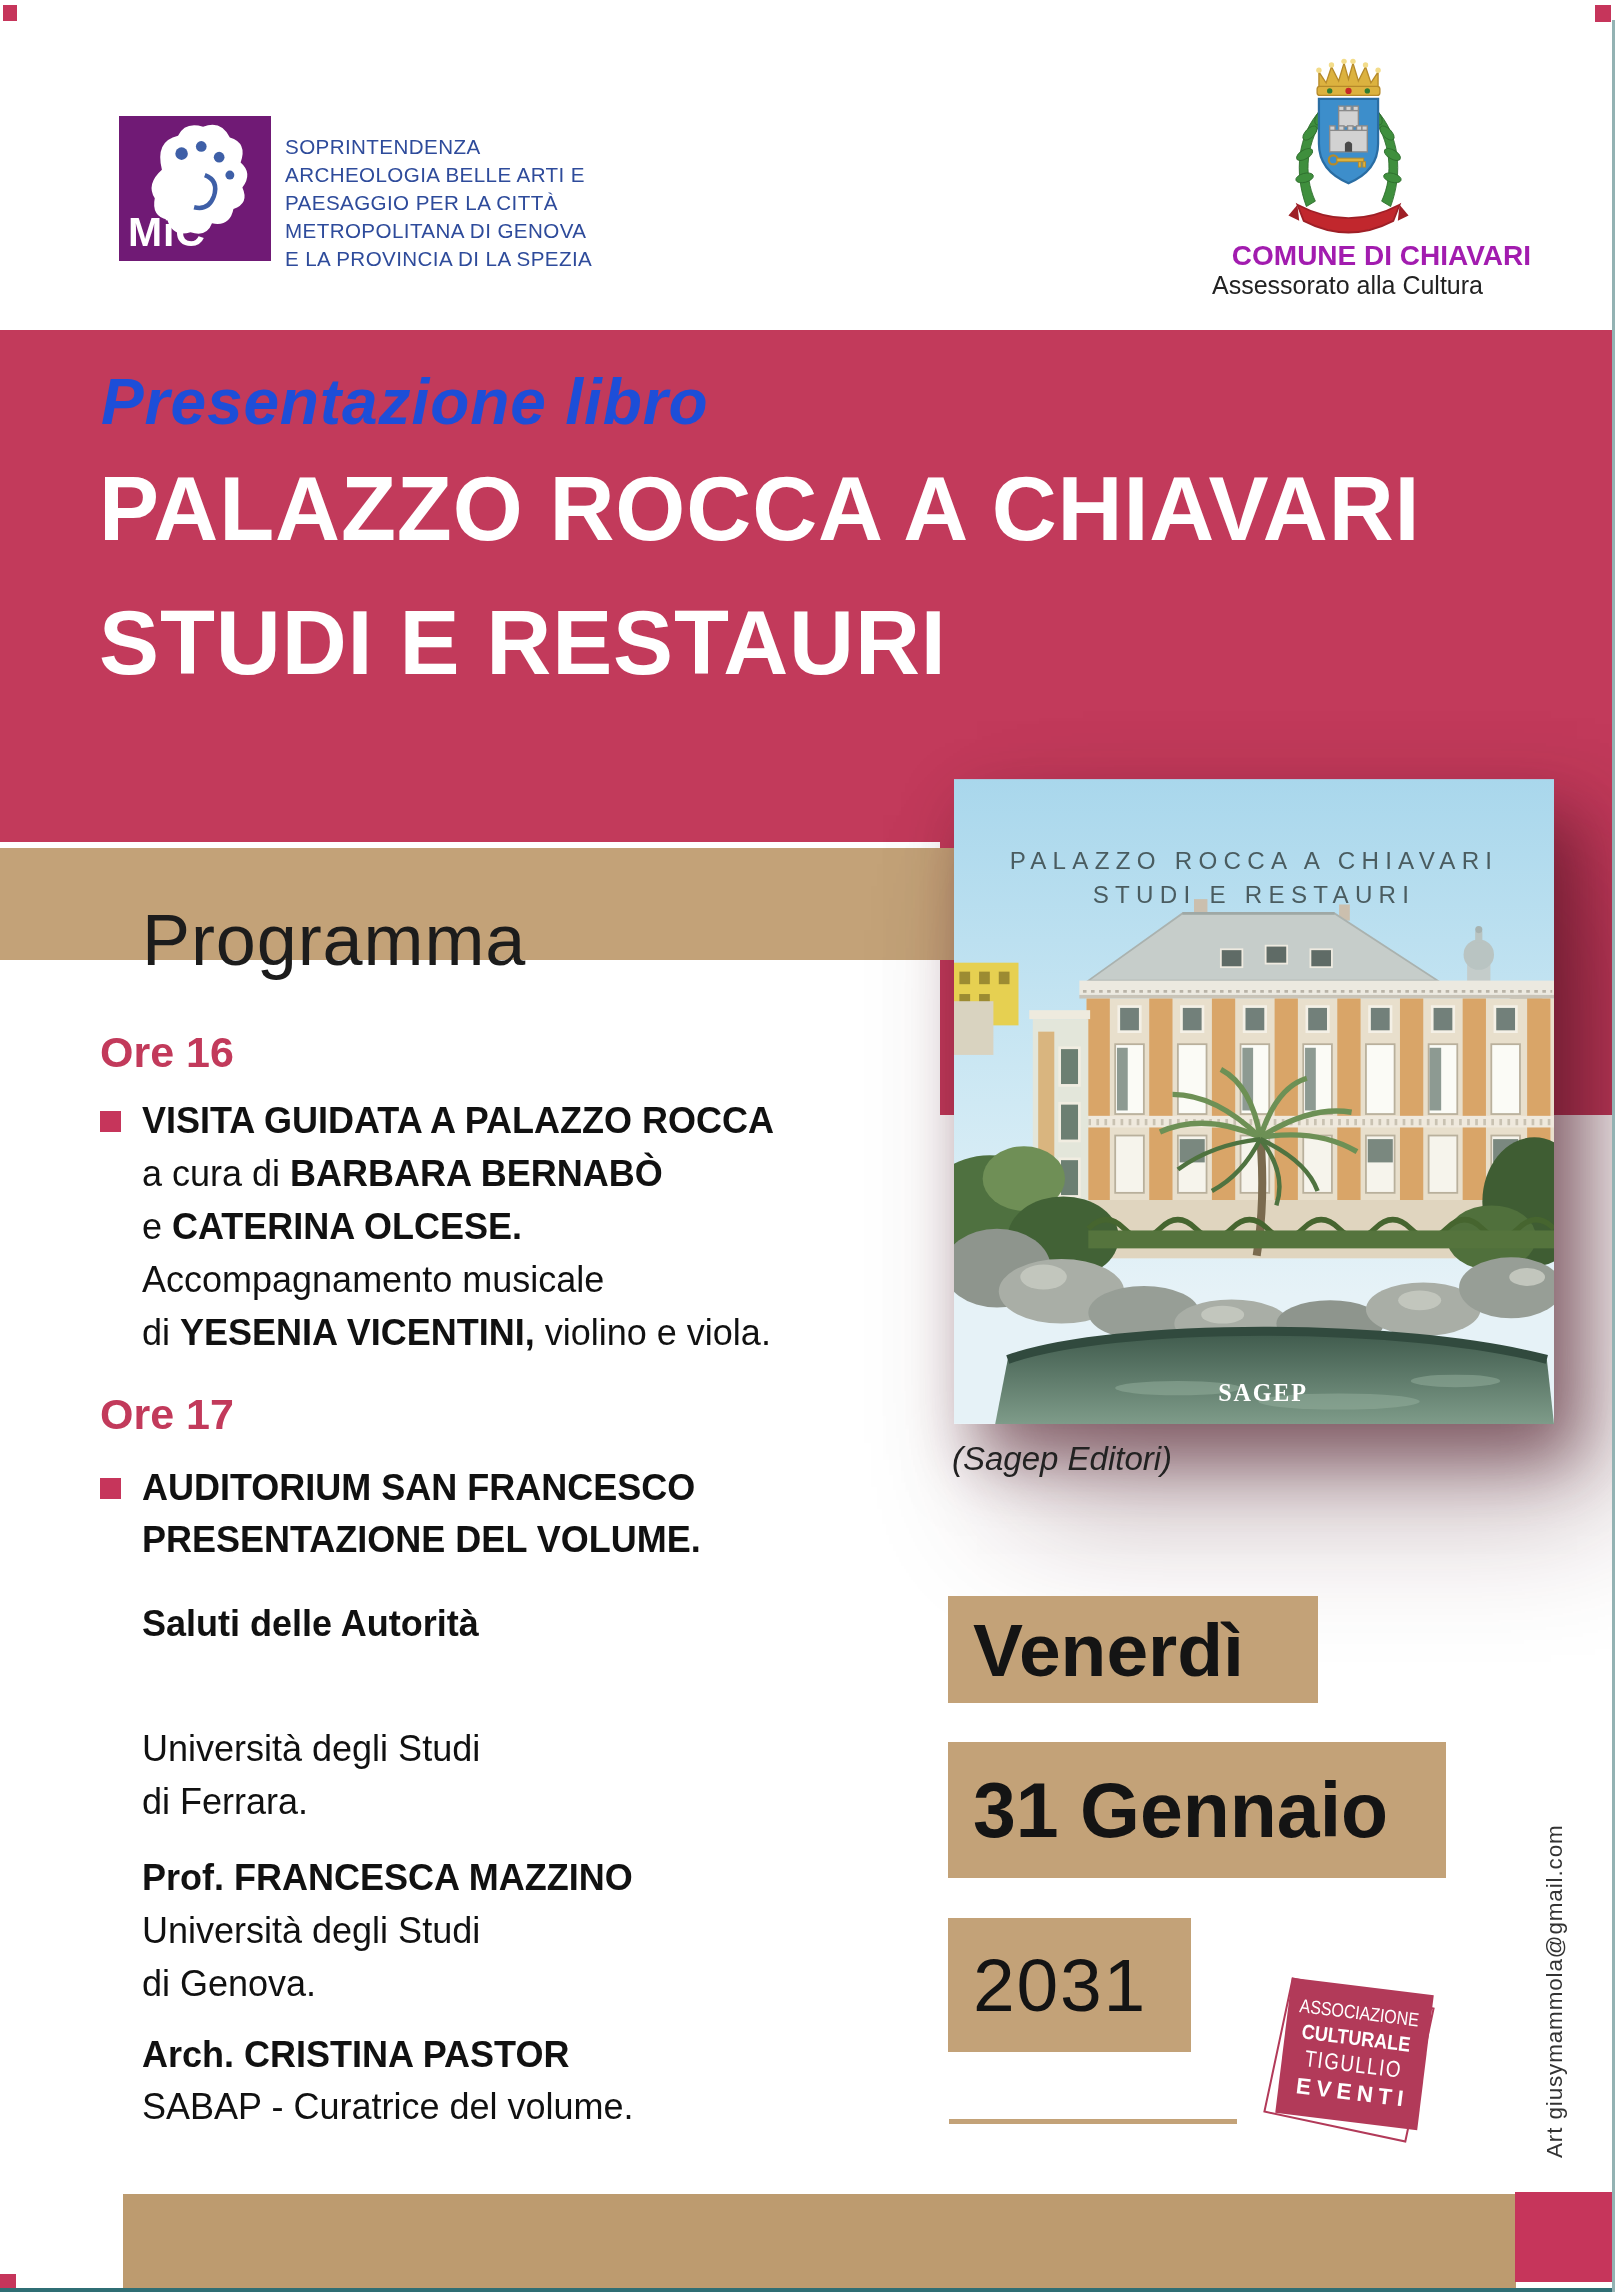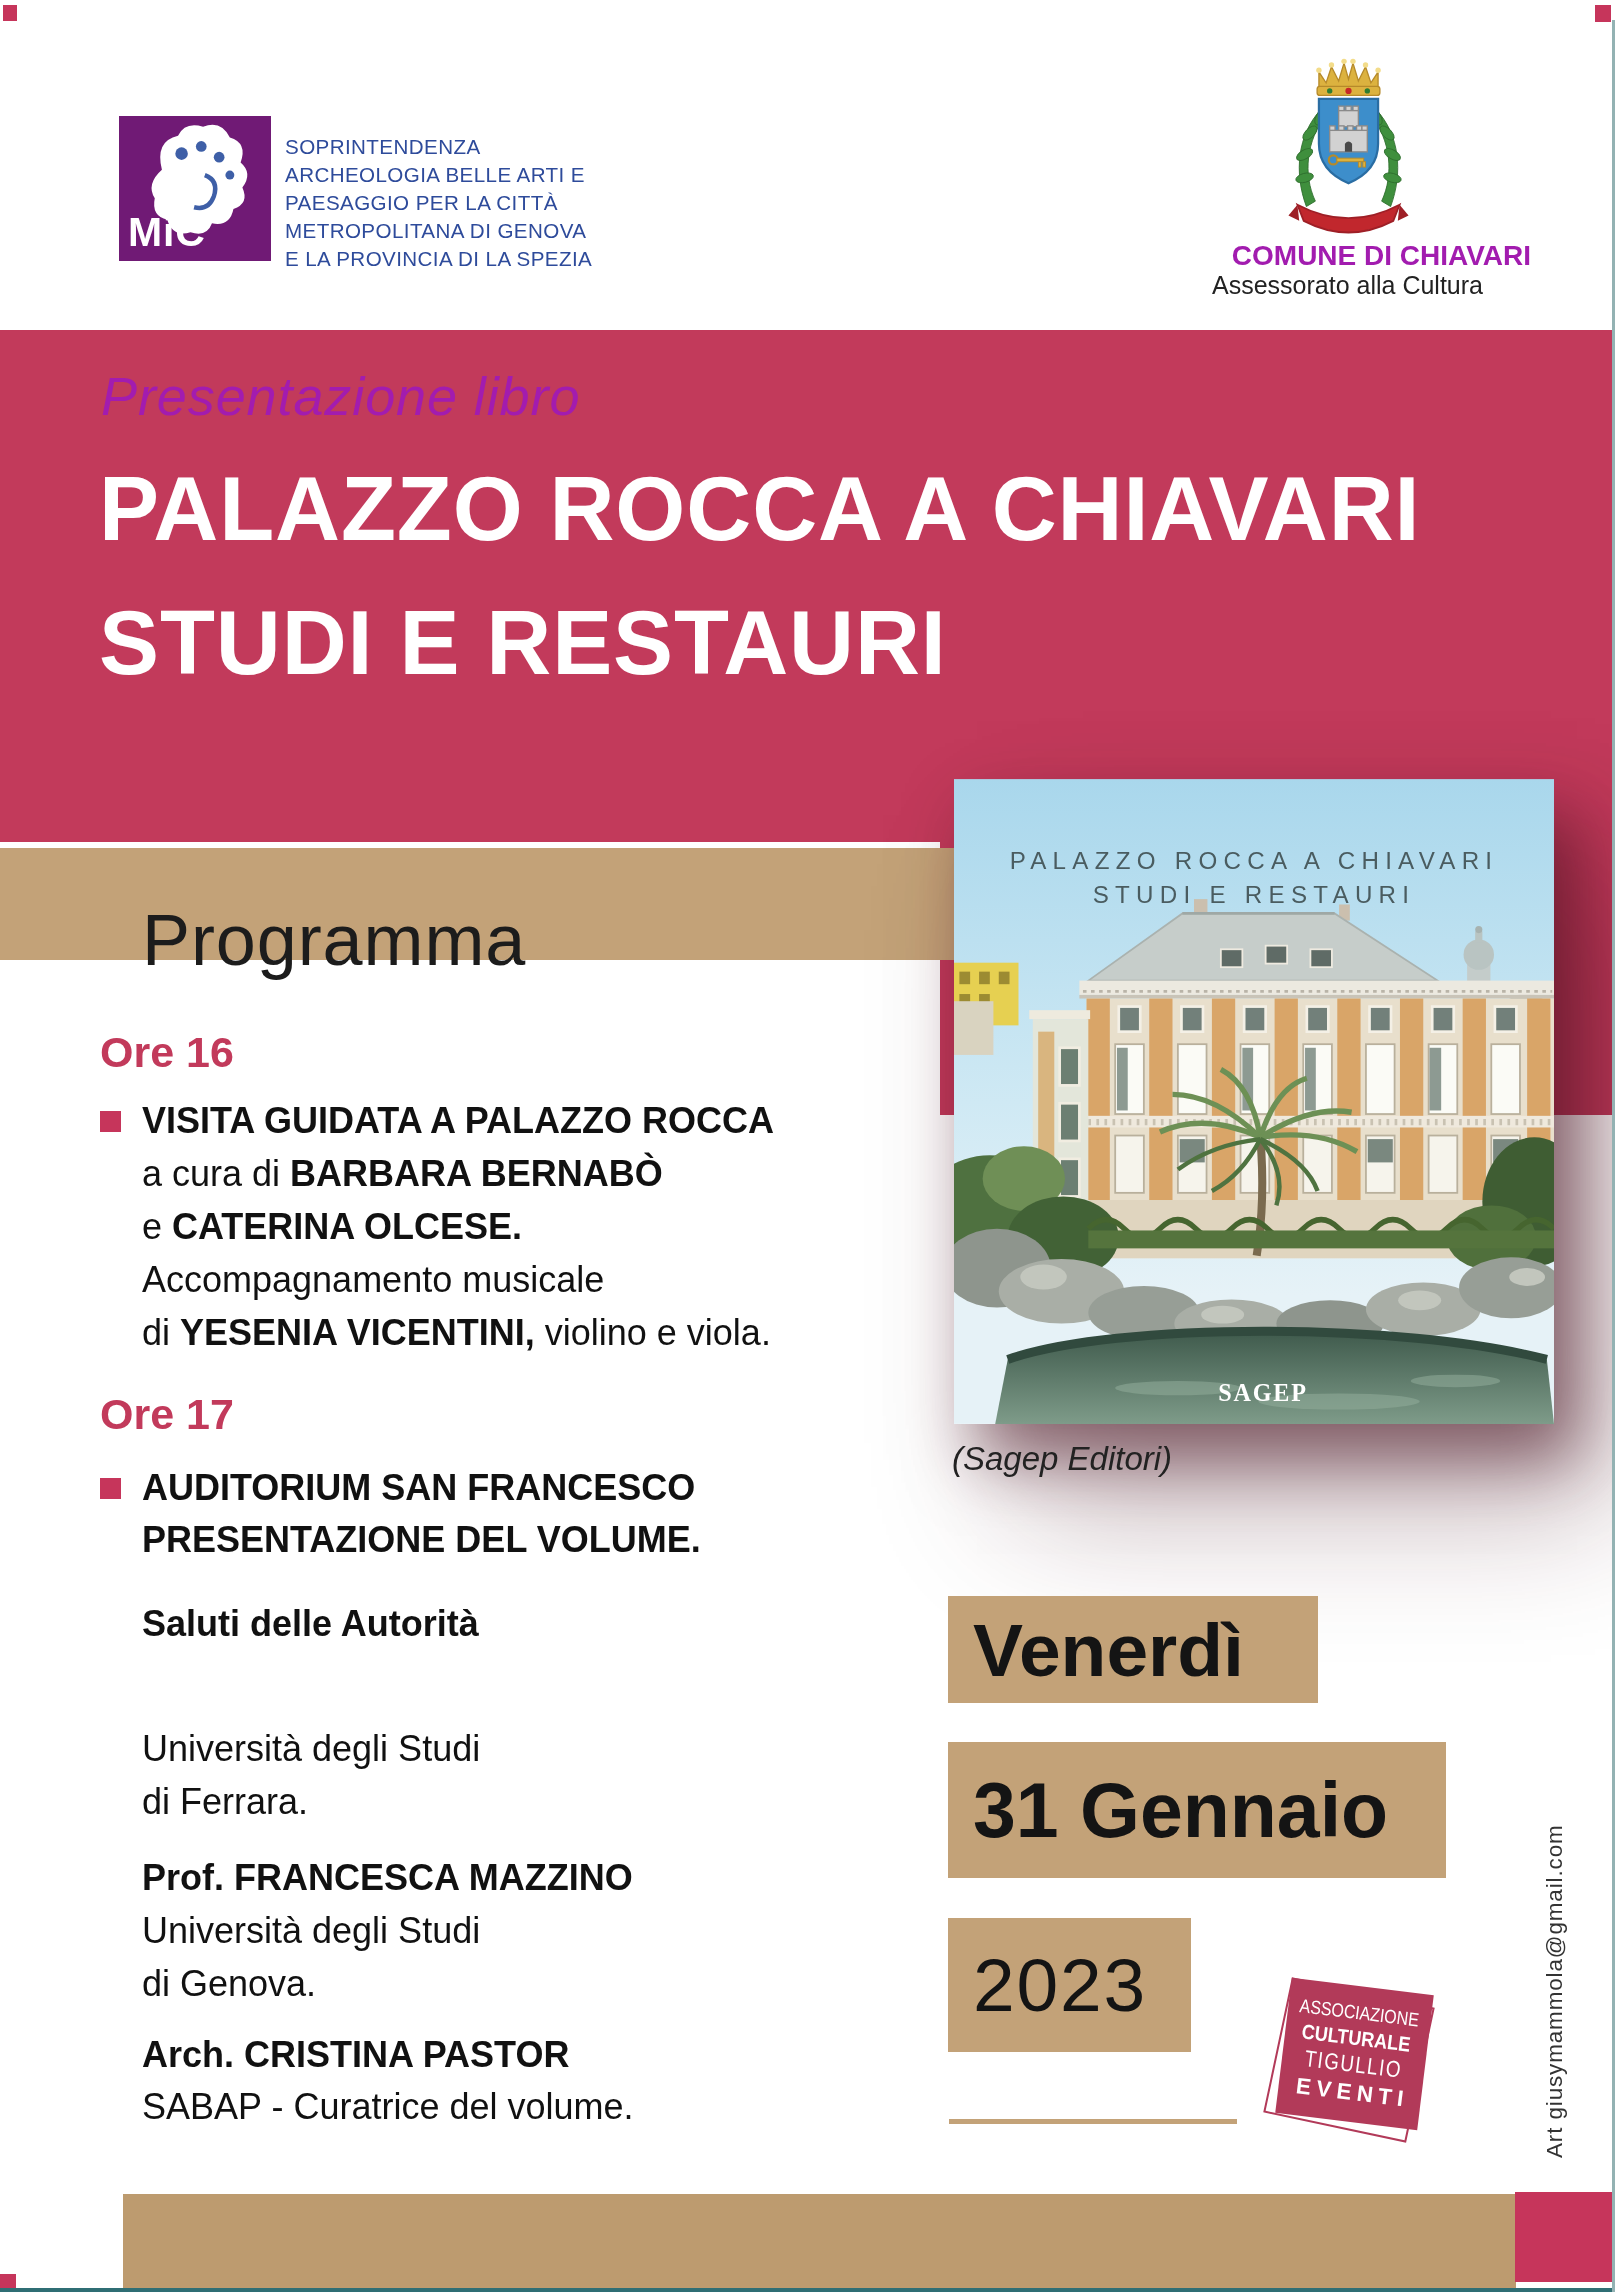--- a/index.html
+++ b/index.html
@@ -12,21 +12,21 @@
   .mark{background:#c6355b;}
   
   .mic-box{left:119px;top:116px;width:152px;height:145px;background:#701a75;}
   .mic-text{left:9px;bottom:5.4px;color:#fff;font-weight:bold;font-size:41px;letter-spacing:0.9px;}
   .sopr-lines{left:285px;top:133px;color:#2e4b9b;font-size:20.6px;line-height:28px;font-weight:500;letter-spacing:0.4px;}
   .comune-name{left:1164px;top:240px;width:367px;text-align:right;font-weight:800;font-size:28px;color:#a21caf;}
   .comune-sub{left:1164px;top:271px;width:367px;text-align:center;font-size:25px;color:#222;}
   
   .banner{left:0;top:330px;width:1616px;height:512px;background:#c23a5b;}
   .banner-right{left:940px;top:842px;width:675px;height:273px;background:#c23a5b;}
-  .kicker{left:101px;top:365px;color:#a21caf;font-size:54px;font-style:italic;font-weight:400;letter-spacing:0.9px;}
+  .kicker{left:101px;top:365px;color:#1d4ed8;font-size:64px;font-style:italic;font-weight:700;letter-spacing:0.9px;}
   .big-title{left:99px;color:#fff;font-weight:900;font-size:90px;line-height:90px;letter-spacing:0.9px;}
   
   .prog-band{left:0;top:848px;width:954px;height:112px;background:#c3a278;}
   .prog-title{left:142px;top:871px;font-size:72px;font-weight:400;color:#1c1c1c;letter-spacing:0.9px;margin-top:28px;}
   
   .ore{color:#c23a5b;font-weight:800;font-size:43px;left:100px;}
   .pline{left:142px;font-size:36px;color:#111;line-height:36px;white-space:nowrap;}
   .pline b{font-weight:800;}
   .bullet{width:20.6px;height:20.6px;background:#c6355b;left:100px;}
   .salute{left:142px;font-size:36px;font-weight:800;color:#111;}
@@ -346,21 +346,21 @@
           <ellipse cx="560" cy="672" rx="50" ry="7"></ellipse>
       </g>
 
       <text x="345" y="694" text-anchor="middle" font-size="27" font-weight="bold" letter-spacing="2" font-family="Liberation Serif, serif" fill="#ffffff">SAGEP</text>
     </svg>
   </div>
   <div class="abs caption">(Sagep Editori)</div>
 
   <div class="abs dateblock d1">Venerdì</div>
   <div class="abs dateblock d2">31 Gennaio</div>
-  <div class="abs dateblock d3">2023</div>
+  <div class="abs dateblock d3">2031</div>
   <div class="abs tan-line"></div>
 
   <div class="abs assoc">
     <div class="outline"></div>
     <div class="plate">
       <div class="l1">ASSOCIAZIONE</div>
       <div class="l2">CULTURALE</div>
       <div class="l3">TIGULLIO</div>
       <div class="l4">EVENTI</div>
     </div>

